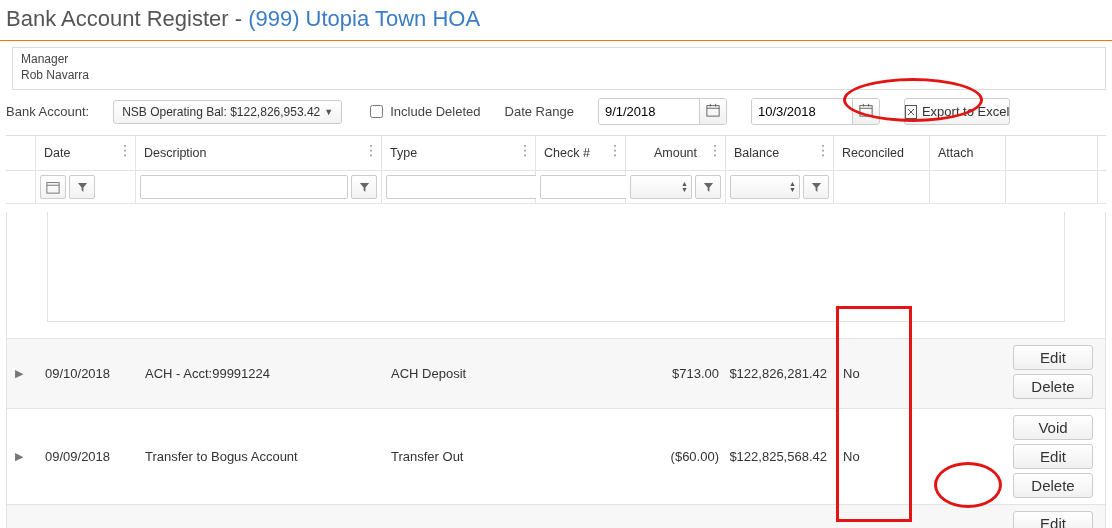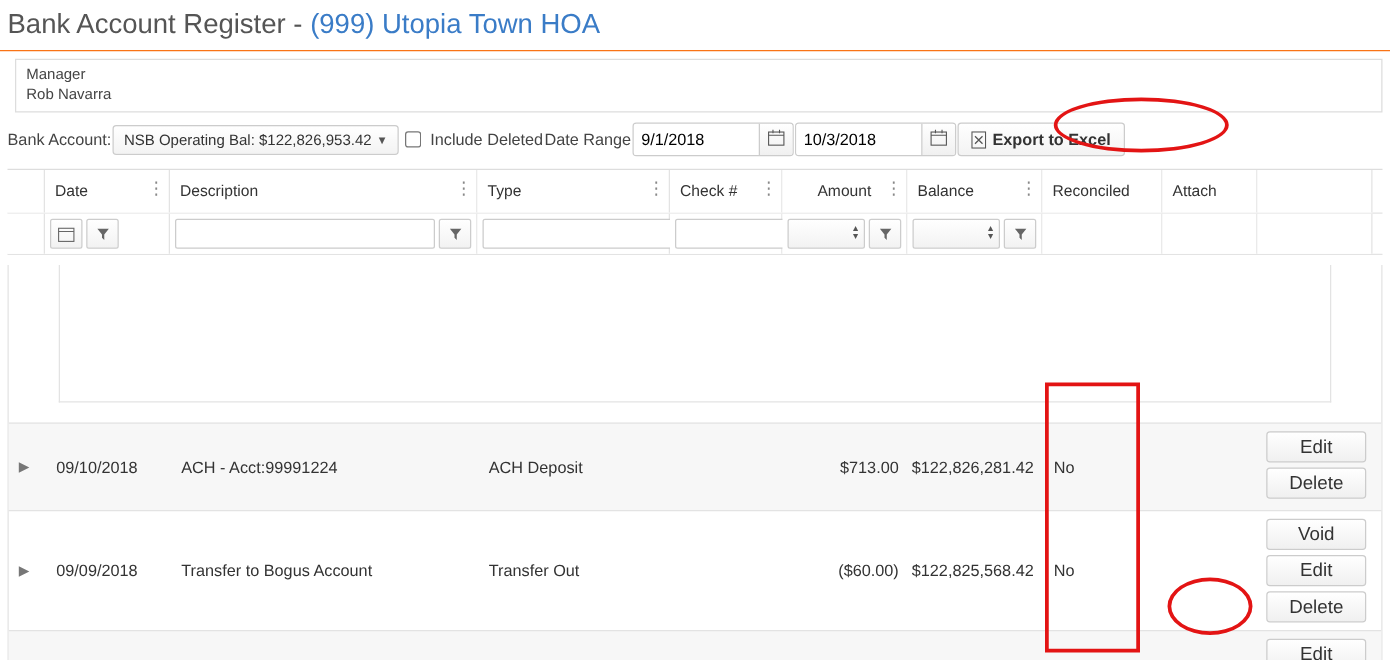--- a/index.html
+++ b/index.html
@@ -23,21 +23,21 @@
     border: 1px solid #ddd;
     padding: 4px 8px 6px 8px;
     font-size: 12px;
     color: #444;
     margin: 6px 6px 0 12px;
     line-height: 1.3;
   }
   .filter-bar {
     display: flex;
     align-items: center;
-    gap: 1px;
+    gap: 24px;
     padding: 8px 6px 10px 6px;
     color: #444;
     font-size: 13px;
   }
   .combo {
     display: inline-flex;
     align-items: center;
     border: 1px solid #ccc;
     background: linear-gradient(#fff,#f3f3f3);
     padding: 4px 8px;
@@ -67,25 +67,24 @@
     border-left: 1px solid #ccc;
     padding: 4px 6px;
     background: linear-gradient(#fff,#f0f0f0);
   }
   .btn {
     display: inline-flex;
     align-items: center;
     gap: 5px;
     border: 1px solid #ccc;
     background: linear-gradient(#fff,#f3f3f3);
-    padding: 5px 10px;
+    padding: 5px 0;
     border-radius: 3px;
     font-size: 13px;
     color: #333;
-    font-weight: bold;
   }
   .grid {
     border-top: 1px solid #ddd;
     margin: 0 6px;
   }
   .hdr-row, .filter-row {
     display: flex;
     border-bottom: 1px solid #e3e3e3;
   }
   .hcell, .fcell {

